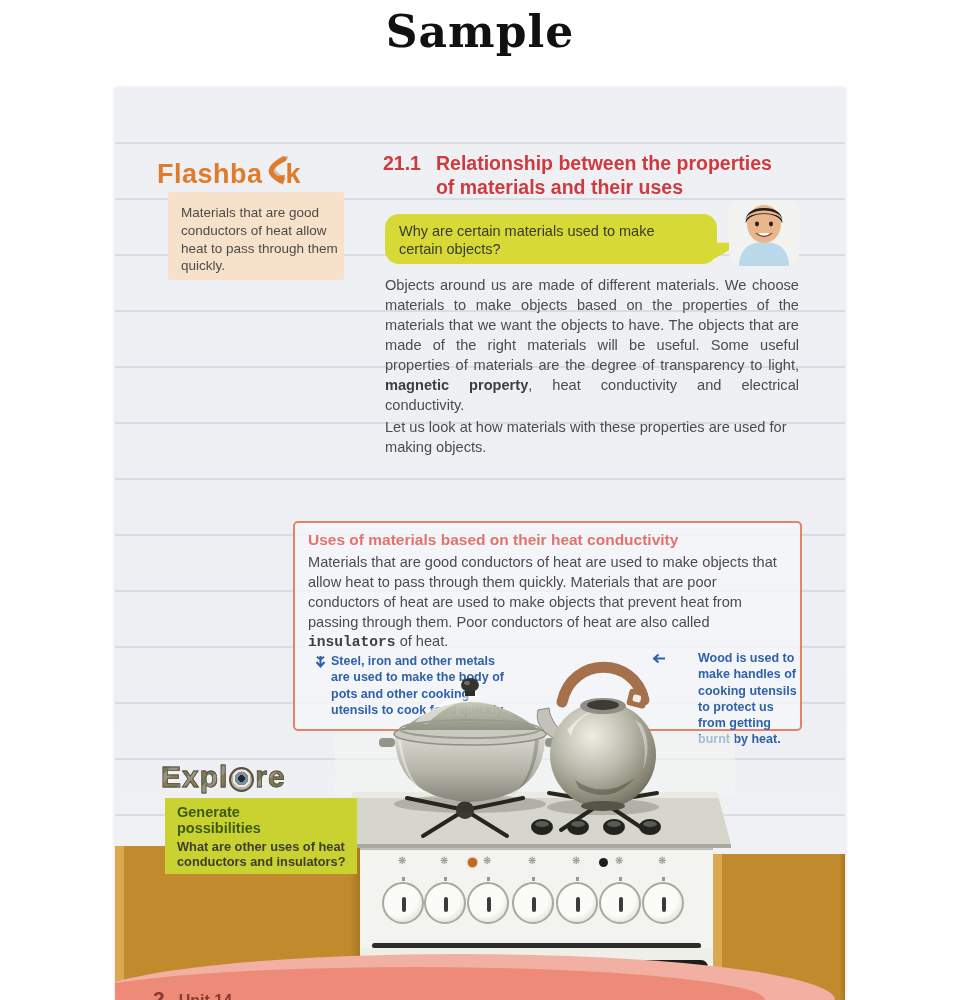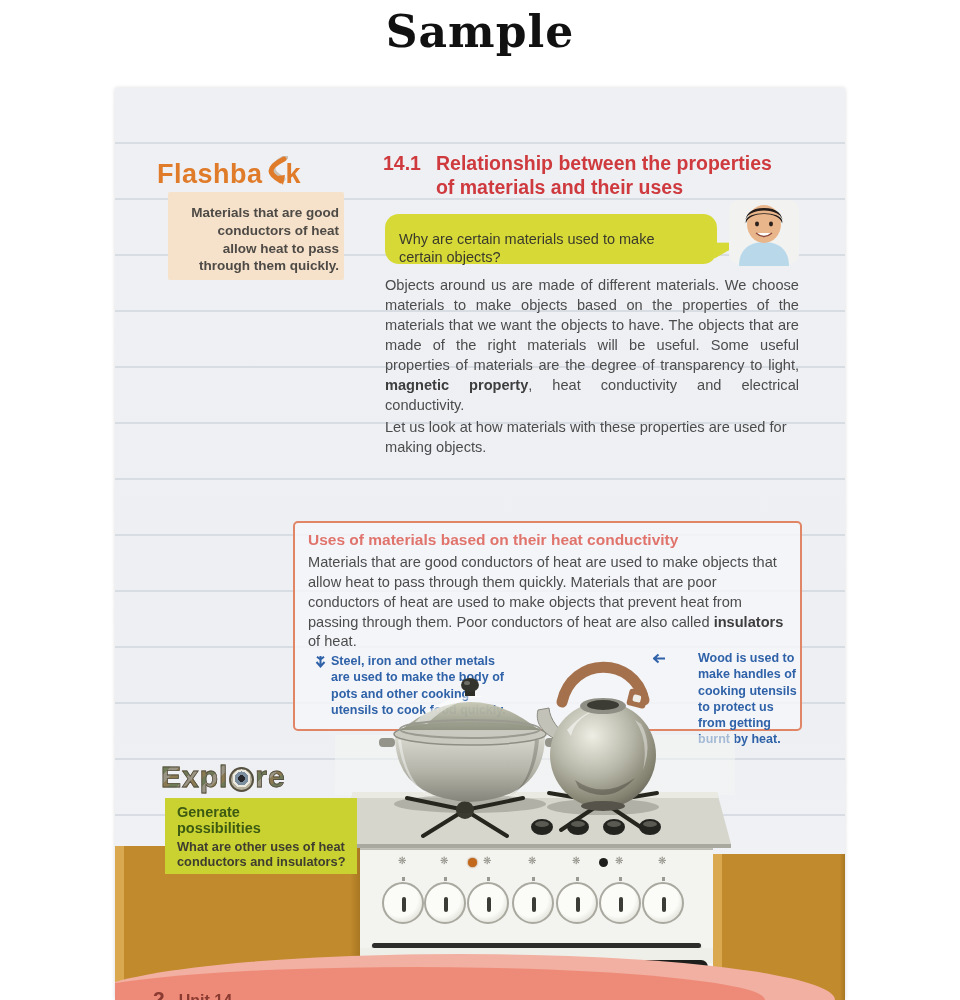--- a/index.html
+++ b/index.html
@@ -16,51 +16,51 @@
       linear-gradient(180deg,#eef0f4 0%,#edeff3 70%,#f3f4f6 100%);
     box-shadow:0 0 4px rgba(0,0,0,.15);}
 
   
   .flashback-logo{position:absolute;left:42px;top:68px;font-size:27px;font-weight:800;
     color:#e07b2a;letter-spacing:.5px;display:flex;align-items:center;}
   .flashback-logo .arrow{margin:0 -2px 0 1px;}
   .flashback-panel{position:absolute;left:53px;top:104px;width:176px;height:88px;
     background:#f6e2cb;border-radius:2px;}
   .flashback-body{position:absolute;left:66px;top:116px;width:158px;
-    font-size:13.5px;font-weight:700;color:#4e4a46;line-height:1.32;text-align:right;}
+    font-size:13.5px;font-weight:400;color:#4e4a46;line-height:1.32;}
 
   
   .section-heading{position:absolute;left:268px;top:64px;display:flex;color:#cf3a3e;
     font-size:19.5px;font-weight:800;line-height:1.22;}
   .section-number{margin-right:15px;}
   .section-title{width:350px;}
 
   
   .bubble{position:absolute;left:270px;top:126px;width:332px;height:50px;
     background:#d7da36;border-radius:14px;}
   .bubble-text{position:absolute;left:14px;top:8px;width:292px;
-    font-size:14.5px;font-weight:500;color:#3a3a2c;line-height:1.26;margin-top:8px;}
+    font-size:14.5px;font-weight:500;color:#3a3a2c;line-height:1.26;}
   .bubble-tail{position:absolute;left:598px;top:152px;width:0;height:0;
     border-left:30px solid #d7da36;border-top:5px solid transparent;border-bottom:11px solid transparent;
     transform:rotate(-10deg);}
   .girl{position:absolute;left:612px;top:110px;}
 
   
   .para{position:absolute;left:270px;width:414px;font-size:14.6px;color:#4c4c4c;
     line-height:1.37;text-align:justify;}
   .para b{color:#3e3e3e;margin-top:21px;}
   .p1{top:188px;}
   .p2{top:330px;text-align:left;}
 
   
   .uses-box{position:absolute;left:178px;top:433px;width:505px;height:206px;
     border:2px solid #e08565;border-radius:5px;background:rgba(244,246,249,.85);z-index:1;}
   .uses-heading{position:absolute;left:13px;top:8px;font-size:15.5px;font-weight:700;color:#e0746c;}
   .uses-body{position:absolute;left:13px;top:30px;width:482px;font-size:14.6px;color:#4c4c4c;line-height:1.36;}
-  .uses-body b{color:#3e3e3e;}
+  .uses-body b{color:#3e3e3e;font-family:Liberation Mono, monospace;}
 
   .annotation{position:absolute;font-size:12.5px;font-weight:700;color:#2f62a8;line-height:1.3;
     display:flex;gap:5px;}
   .annotation .arr{flex:0 0 auto;margin-top:2px;}
   .ann-left{left:20px;top:130px;width:196px;}
   .ann-left .txt{width:178px;}
   .ann-right{left:358px;top:127px;width:150px;gap:32px;}
   .ann-right .txt{width:132px;}
 
   
@@ -130,21 +130,21 @@
         <path d="M20,3 C10,8 7,12 7,15 C7,18 10,21 17,25" fill="none" stroke="#e07b2a" stroke-width="5" stroke-linecap="round"></path>
         <path d="M13,20 L19,29 L21,19 Z" fill="#e07b2a"></path>
       </svg>
     </span>
     <span>k</span>
   </div>
   <div class="flashback-panel"></div>
   <div class="flashback-body">Materials that are good conductors of heat allow heat to pass through them quickly.</div>
 
   <div class="section-heading">
-    <span class="section-number">14.1</span>
+    <span class="section-number">21.1</span>
     <span class="section-title">Relationship between the properties of materials and their uses</span>
   </div>
 
   <div class="bubble">
     <div class="bubble-text">Why are certain materials used to make certain objects?</div>
   </div>
   <div class="bubble-tail"></div>
   <div class="girl">
     <svg width="74" height="68" viewBox="0 0 74 68">
       <rect x="2" y="2" width="70" height="64" rx="10" fill="#f2f3f1"></rect>

